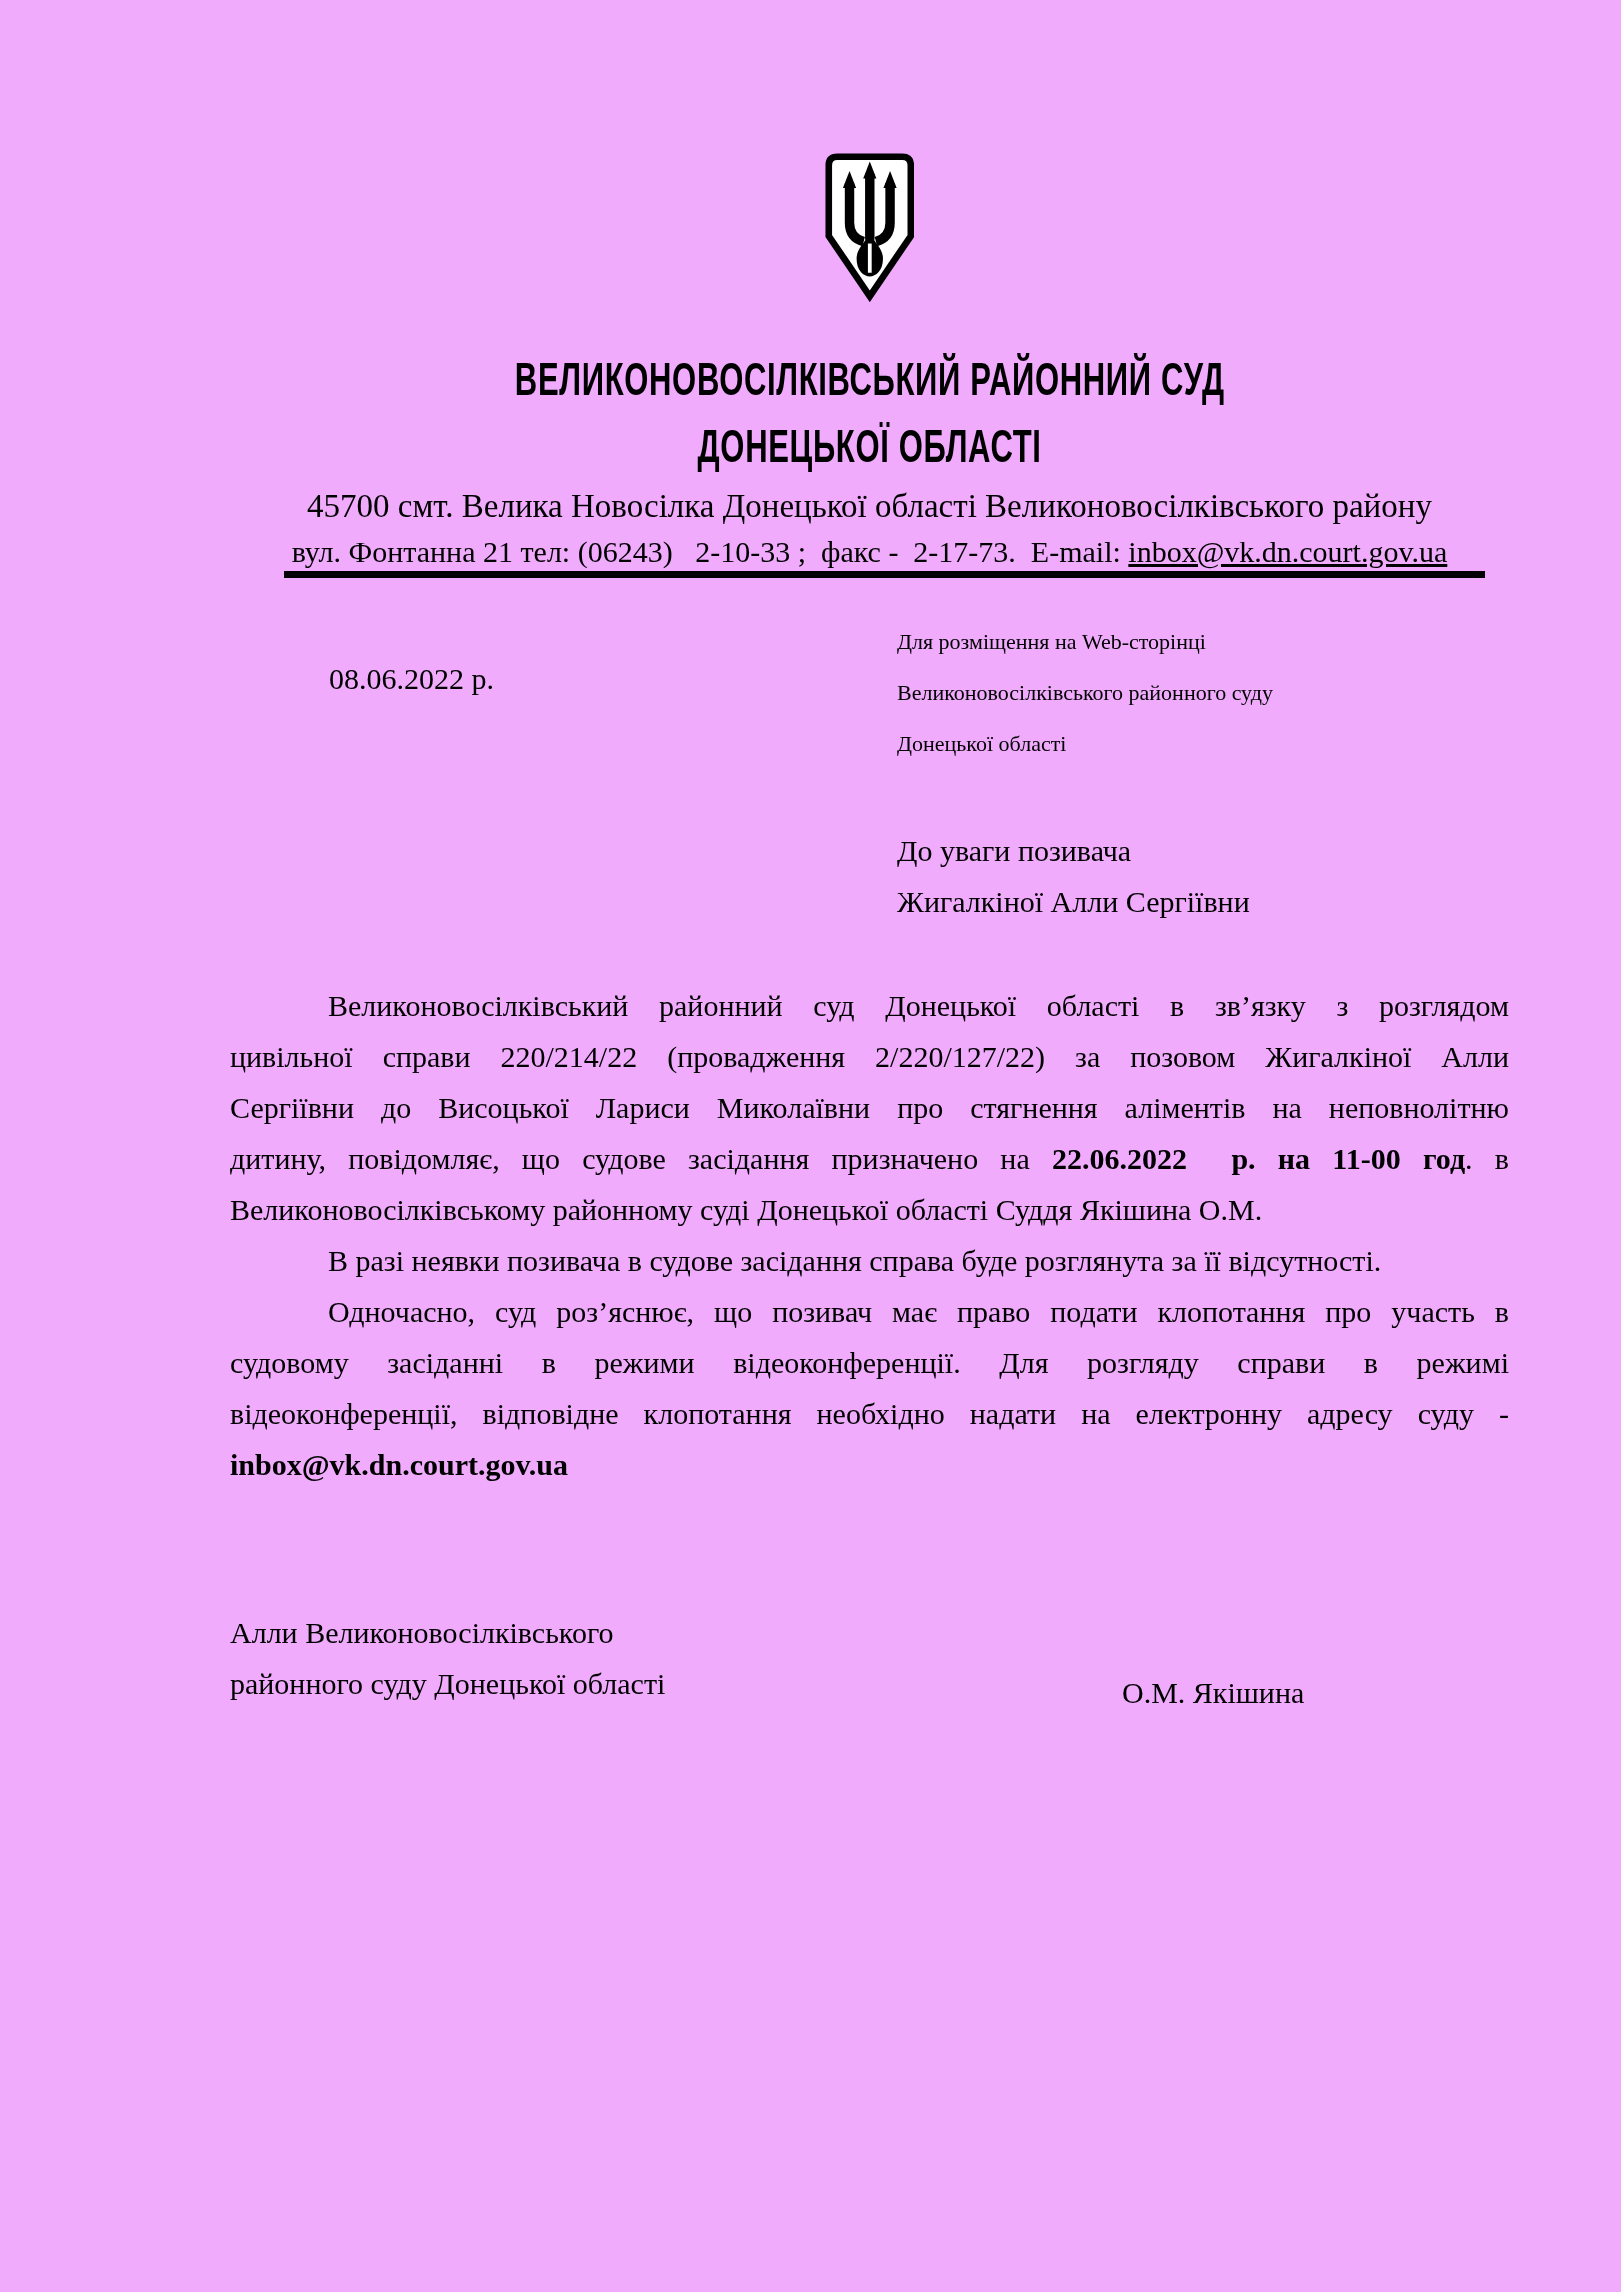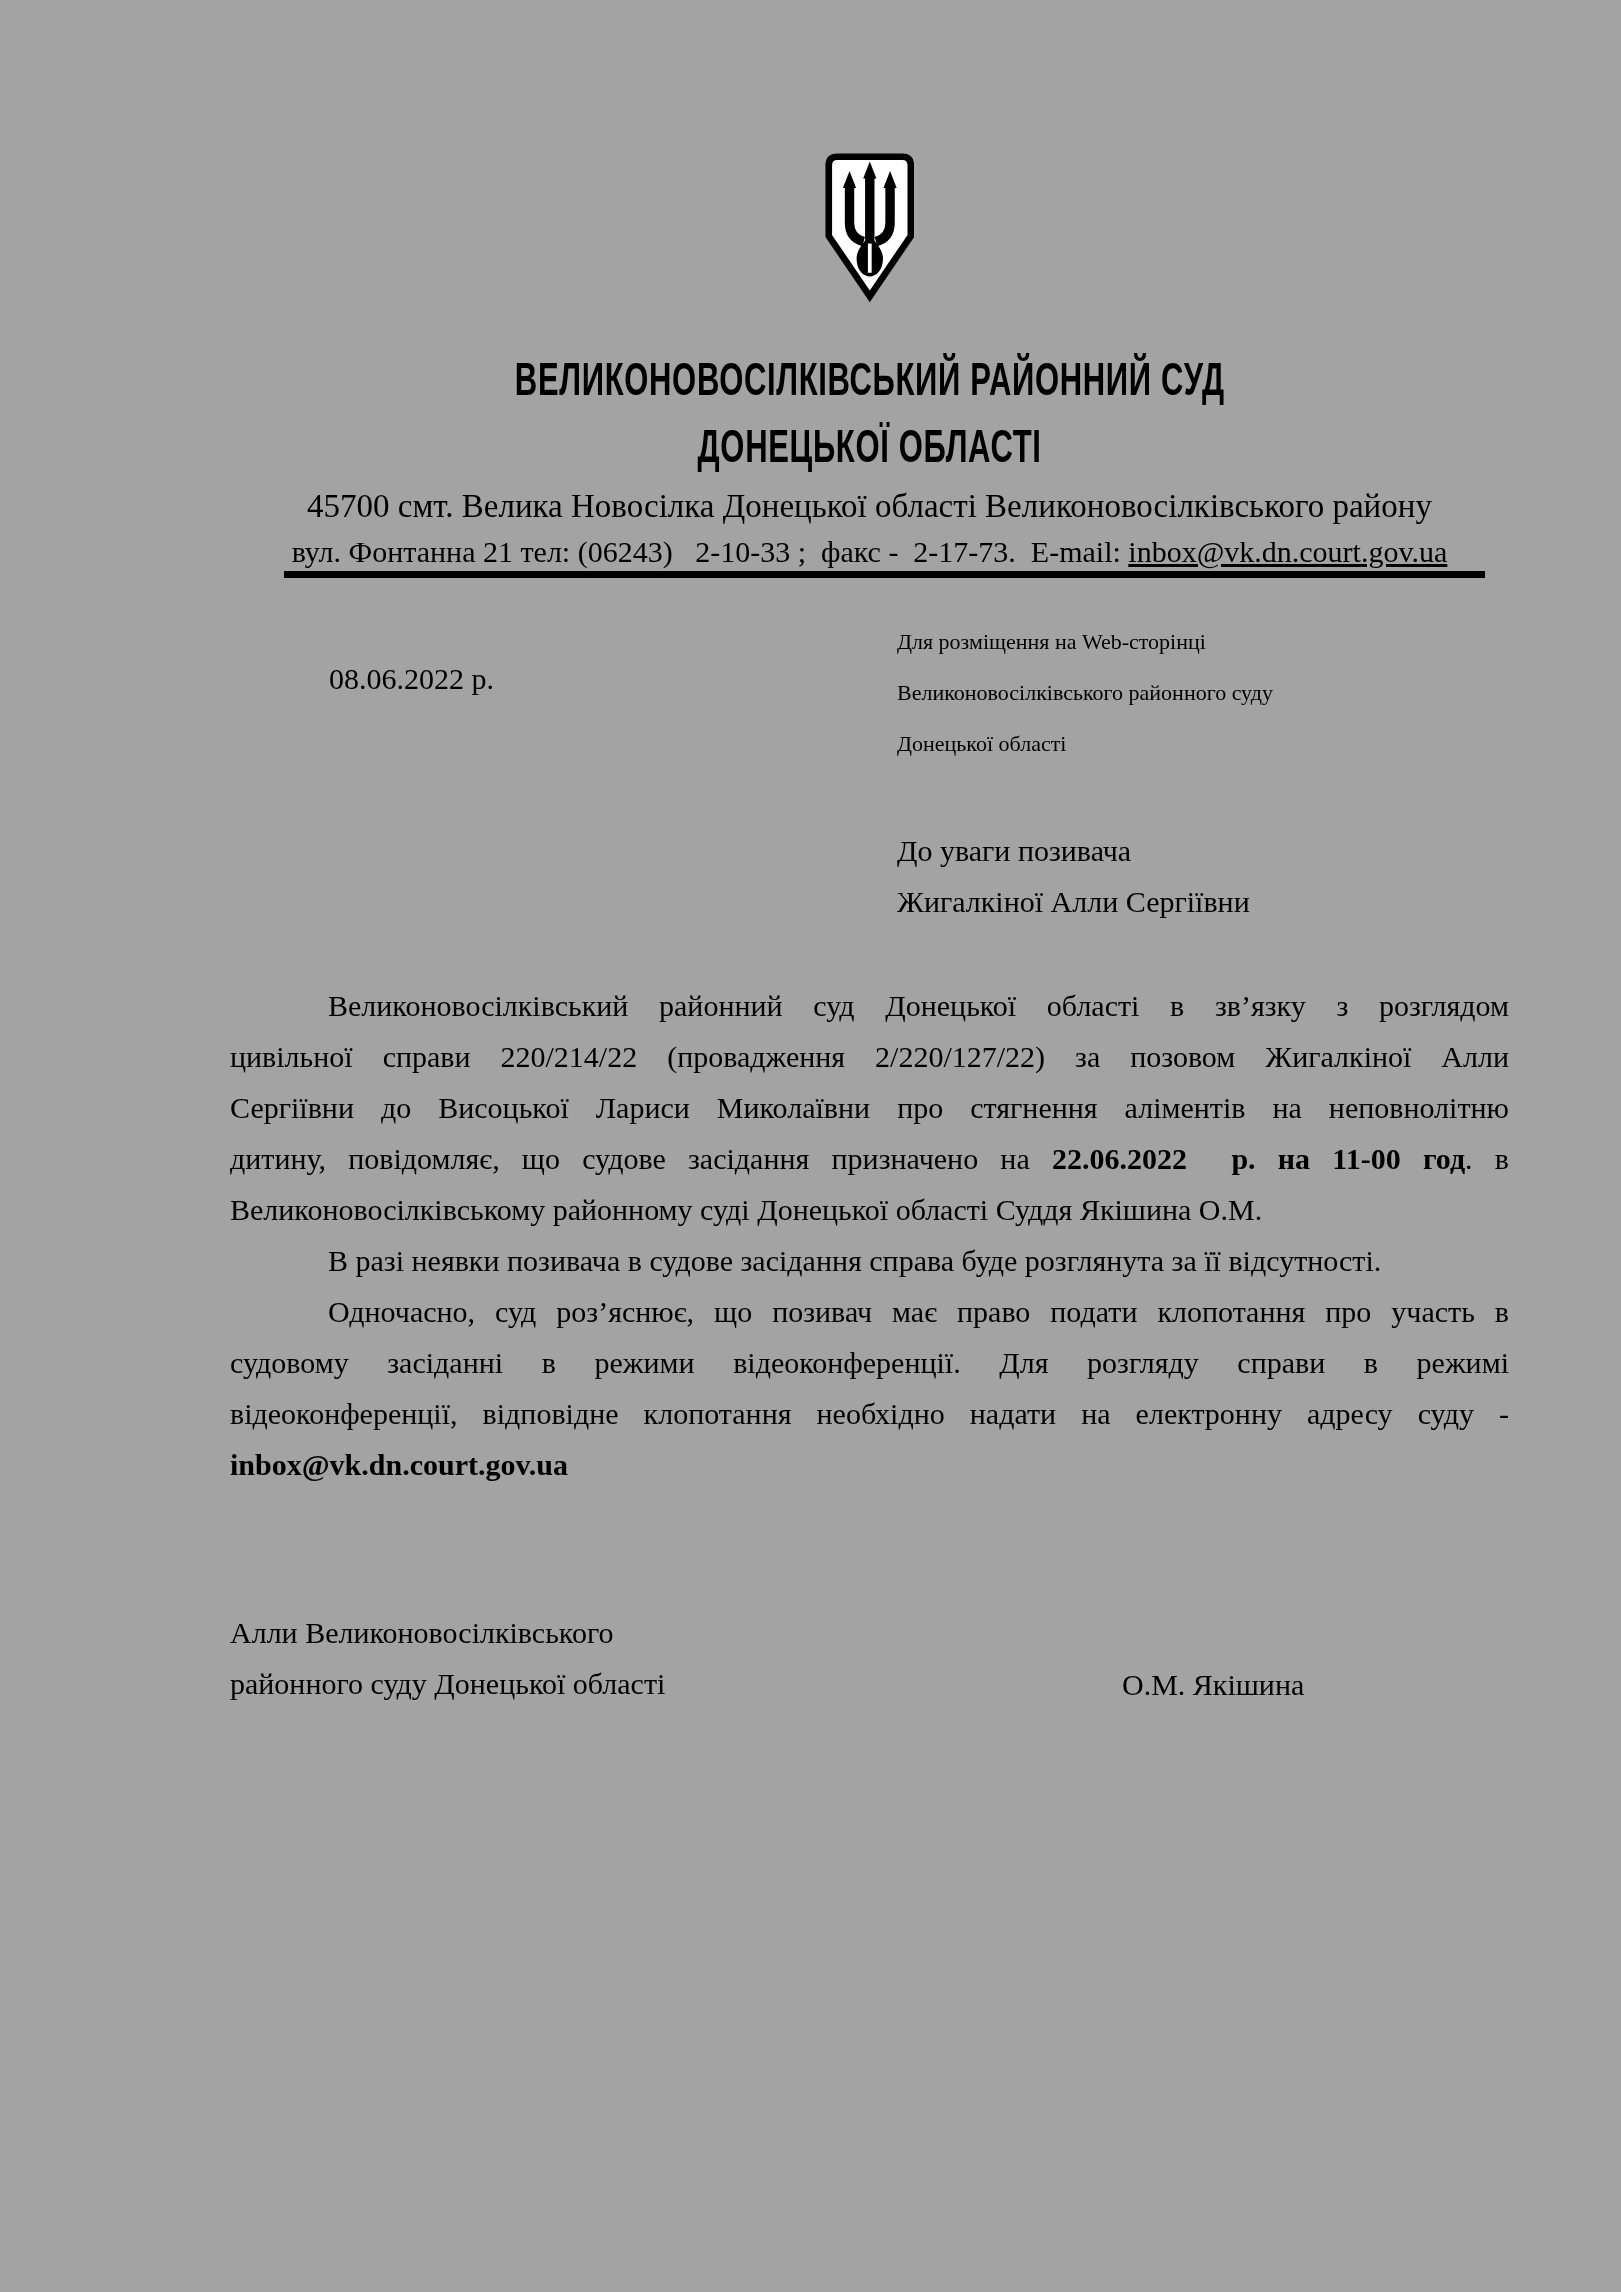--- a/index.html
+++ b/index.html
@@ -1,20 +1,20 @@
 <!DOCTYPE html>
 <html><head>
 <meta charset="utf-8">
 <style>
   html,body { margin:0; padding:0; background:#888; }
   .page {
     position:relative;
     width:1621px; height:2293px;
     margin:0 auto;
-    background:#a3a3a3;
+    background:#f0abfc;
     color:#000000;
     font-family:"Liberation Serif", serif;
     overflow:hidden;
   }
   .header {
     position:absolute; left:230px; top:153px; width:1279px;
     text-align:center;
   }
   .emblem-wrap { height:149px; margin-bottom:43px; }
   .emblem-wrap svg { height:149px; width:auto; }
@@ -42,21 +42,21 @@
   .bline { text-align:justify; }
   .bline.just { text-align-last:justify; }
   .bline.indent { text-indent:98px; }
   .bold-ul {
     font-weight:700;
     text-decoration-thickness:2.9px;
     text-underline-offset:4.9px;
   }
 
   .signature { position:absolute; left:230px; top:1607px; width:1279px; font-size:30px; line-height:51px; }
-  .sig-name { position:absolute; left:892px; top:52px; white-space:nowrap; }
+  .sig-name { position:absolute; left:892px; top:60px; white-space:nowrap; }
 </style>
 </head>
 <body>
 
 <div class="page">
 
   <div class="header">
     <div class="emblem-wrap">
       <svg viewBox="0 0 95 158" xmlns="http://www.w3.org/2000/svg">
         <path d="M13 4 H82 Q91 4 91 13 V88 L47.5 152 L4 88 V13 Q4 4 13 4 Z" fill="#fff" stroke="#000" stroke-width="7"></path>

